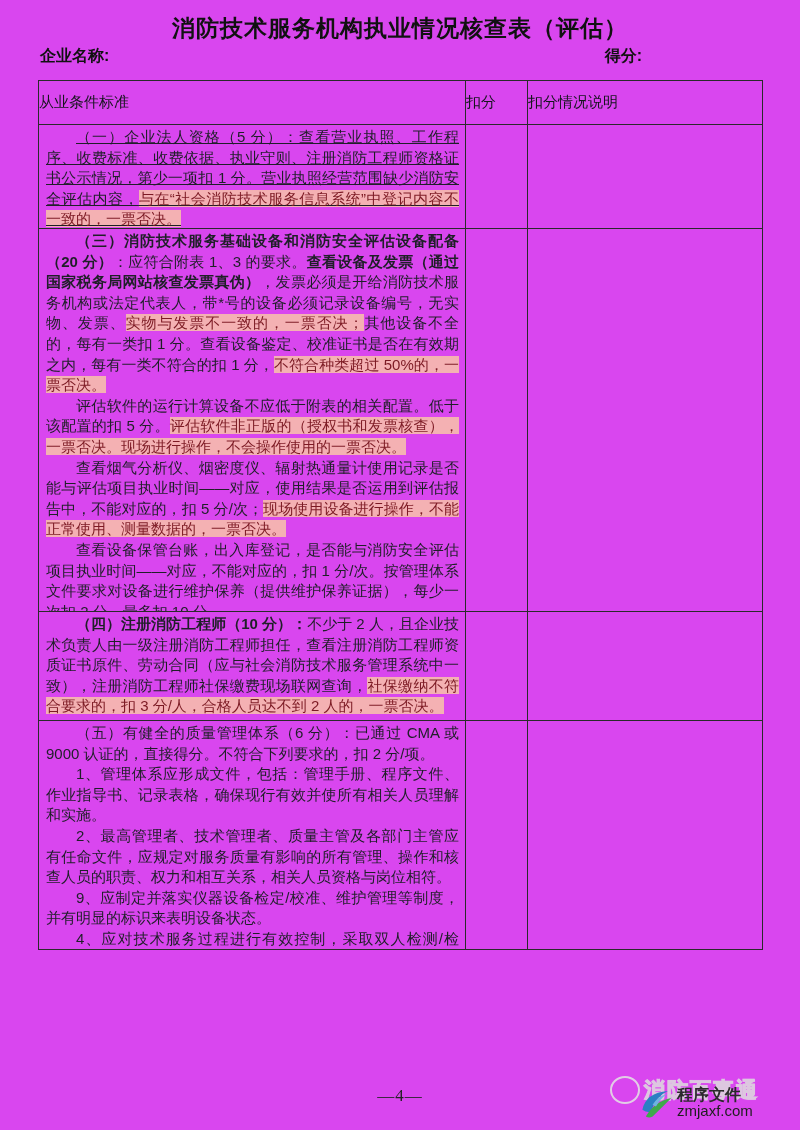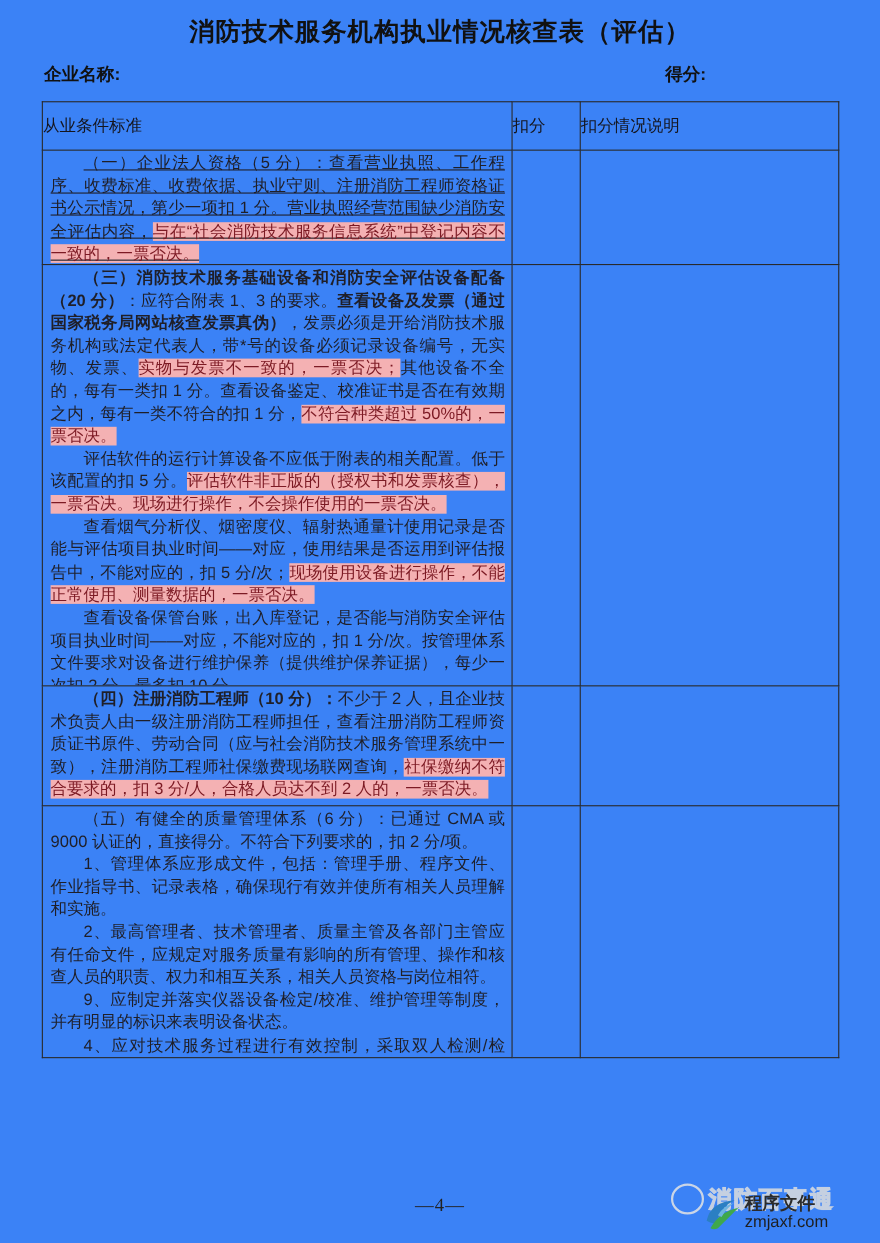--- a/index.html
+++ b/index.html
@@ -1,32 +1,32 @@
 <!DOCTYPE html>
 <html><head>
 <meta charset="utf-8">
 <style>
   html,body{margin:0;padding:0;background:#ffffff;}
   .doc{
     position:relative;
     width:800px;height:1130px;
-    background:#3b82f6;
+    background:#d946ef;
     font-family:"Liberation Sans","DejaVu Sans",sans-serif;
     color:#1f1f28;
     overflow:hidden;
   }
   .title{
     margin:0;padding-top:13px;
     text-align:center;
     font-size:23px;font-weight:bold;color:#111;
     letter-spacing:1px;
   }
   .meta-row{
     display:flex;justify-content:space-between;
-    margin:14px 40px 0 40px;
+    margin:2px 40px 0 40px;
   }
   .meta-label{font-size:16px;font-weight:bold;color:#111;}
   .meta-label.score{margin-right:118px;}
   table.form-table{
     margin:13px auto 0 38px;
     width:724px;
     border-collapse:collapse;
     table-layout:fixed;
   }
   .form-table th,.form-table td{

